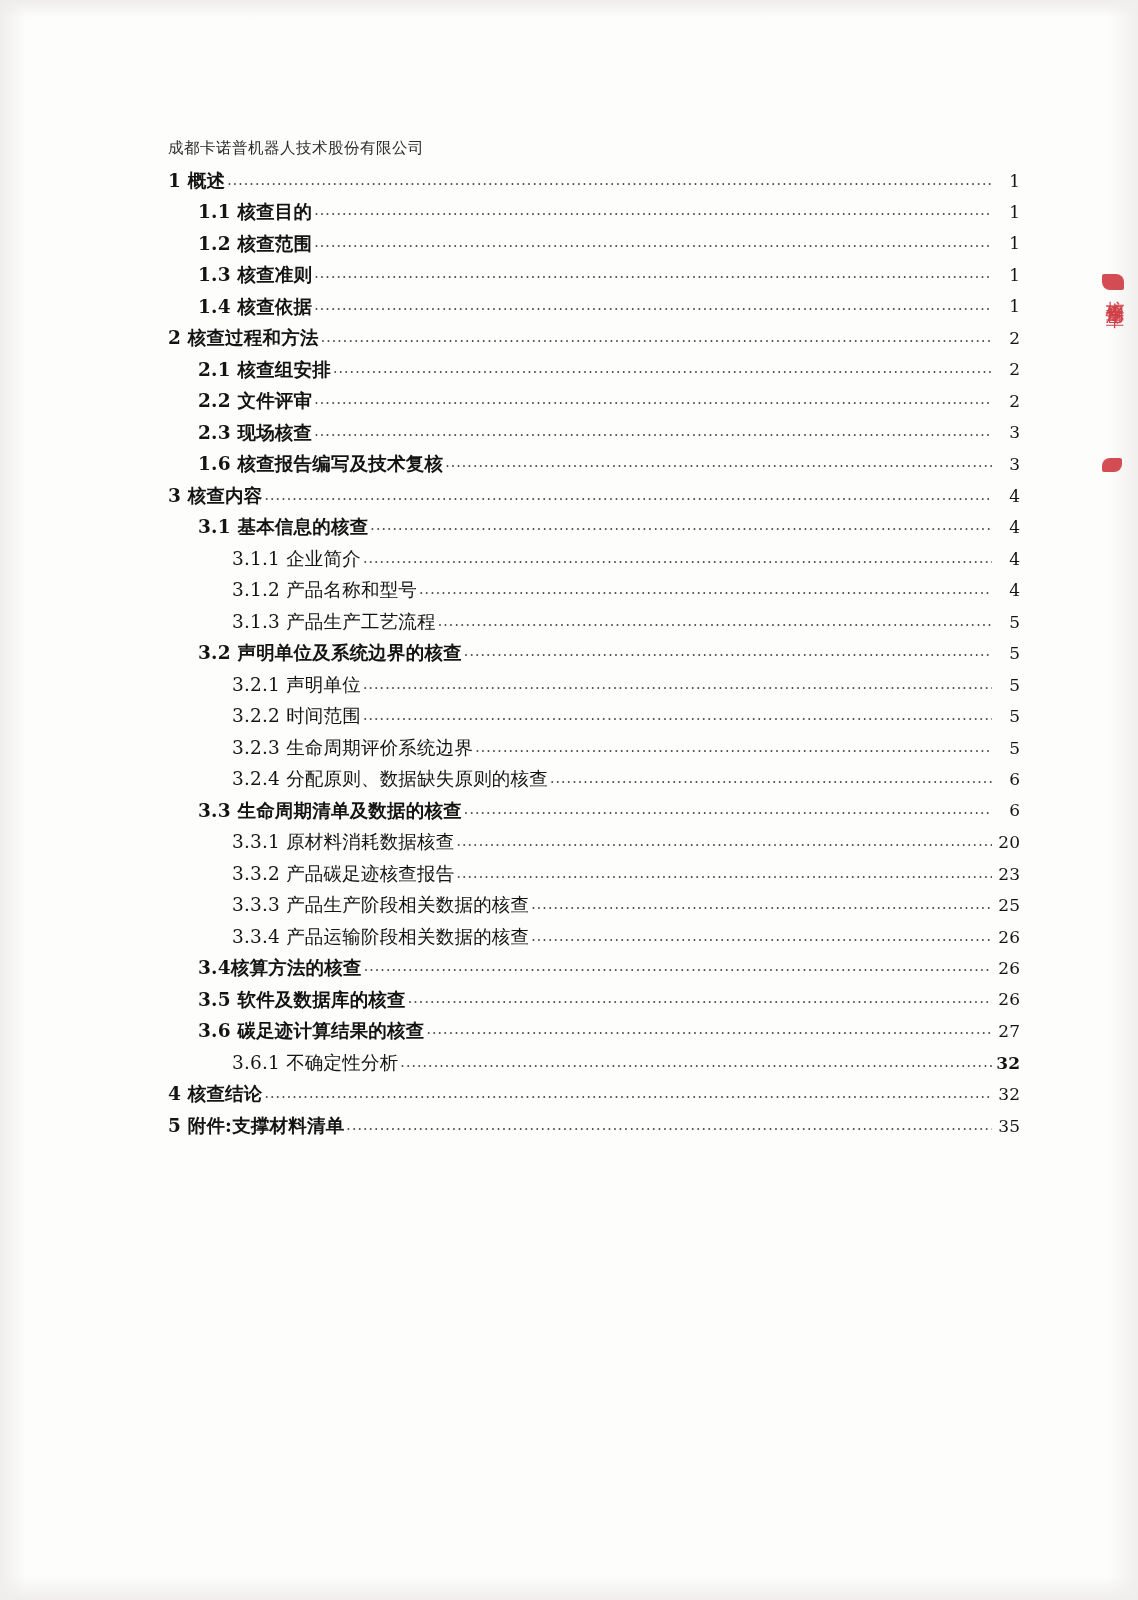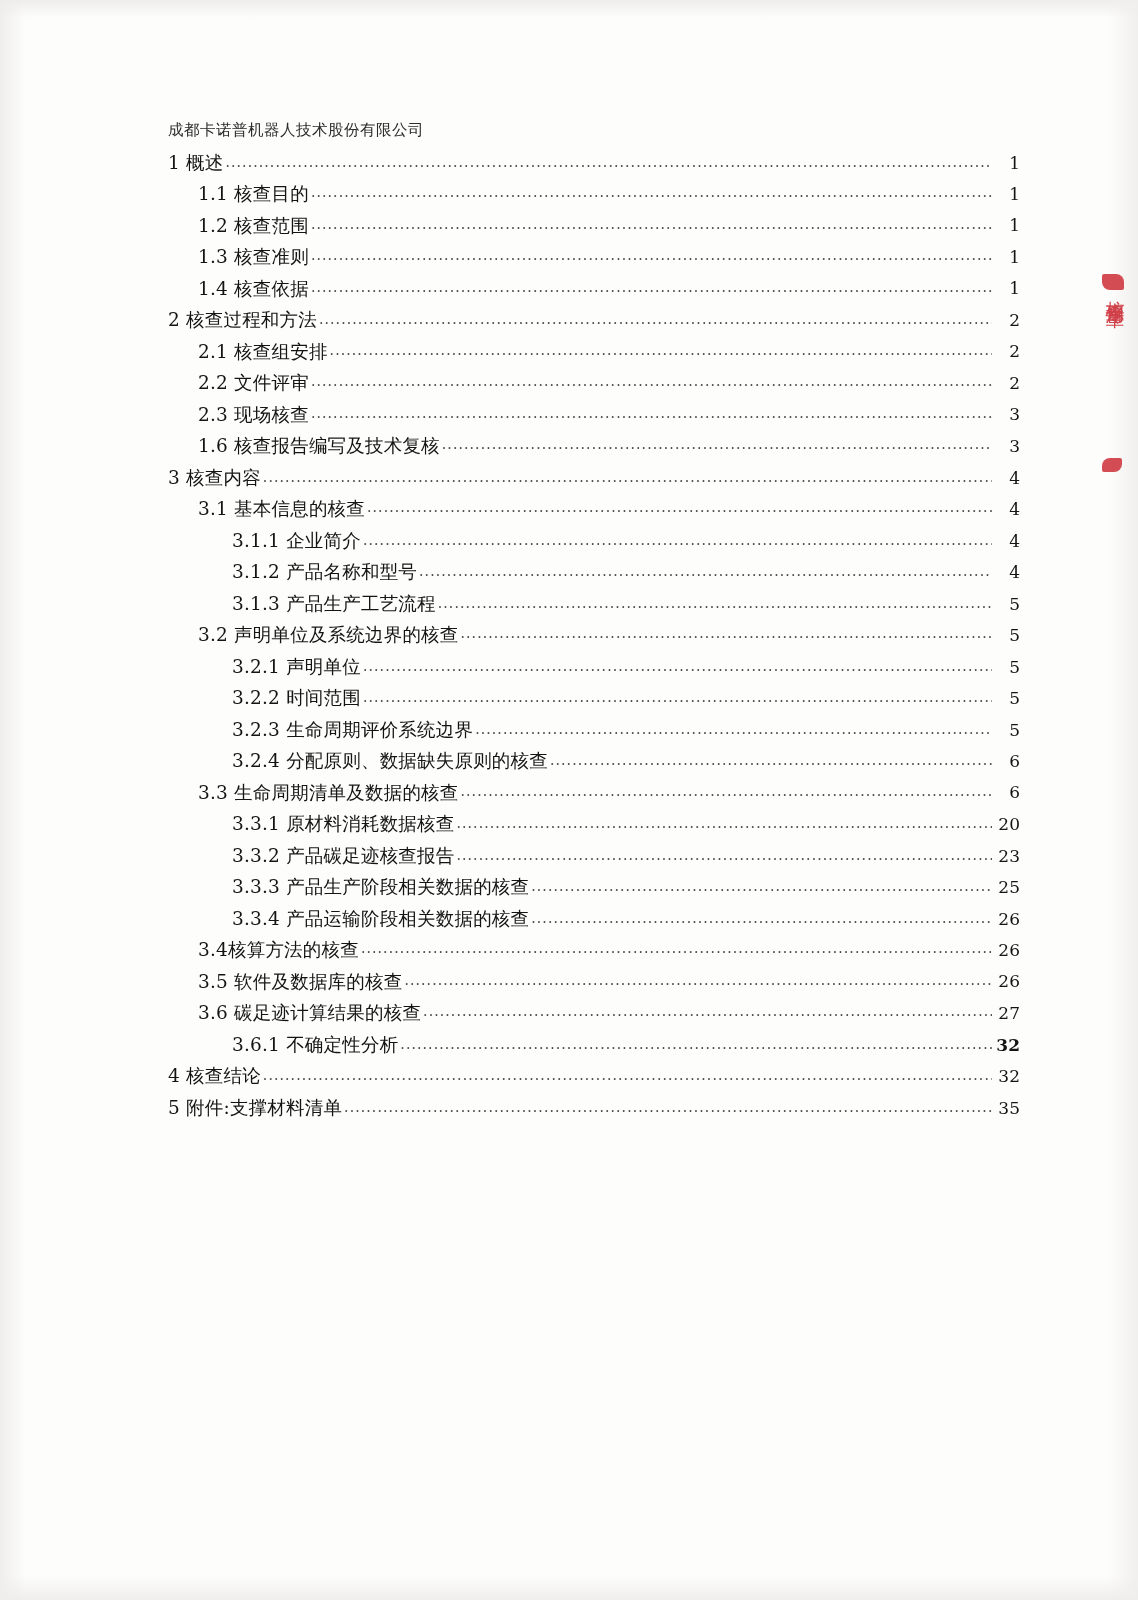--- a/index.html
+++ b/index.html
@@ -59,20 +59,21 @@
 
   
   .header-row {
     display: flex;
     justify-content: space-between;
     align-items: baseline;
     font-size: 15.5px;
     letter-spacing: 0.5px;
     color: #2b2b2b;
     font-family: Liberation Sans, sans-serif;
+    margin-top: 18px;
   }
   .header-left { white-space: nowrap; }
   .header-right { white-space: nowrap; }
 
   
   .doc-title {
     text-align: center;
     font-size: 30px;
     letter-spacing: 16px;
     margin-top: 24px;
@@ -89,21 +90,21 @@
   .toc-item {
     display: flex;
     align-items: baseline;
     font-size: 18.5px;
     line-height: 1.0;
     padding: 6.5px 0;
     color: #141414;
   }
   .toc-label {
     white-space: nowrap;
-    font-weight: 400;
+    font-weight: 700;
     letter-spacing: 0.2px;
   }
   .toc-dots {
     flex: 1 1 auto;
     margin: 0 2px;
     overflow: hidden;
     white-space: nowrap;
     color: #4a4a4a;
     font-size: 14px;
     position: relative;

